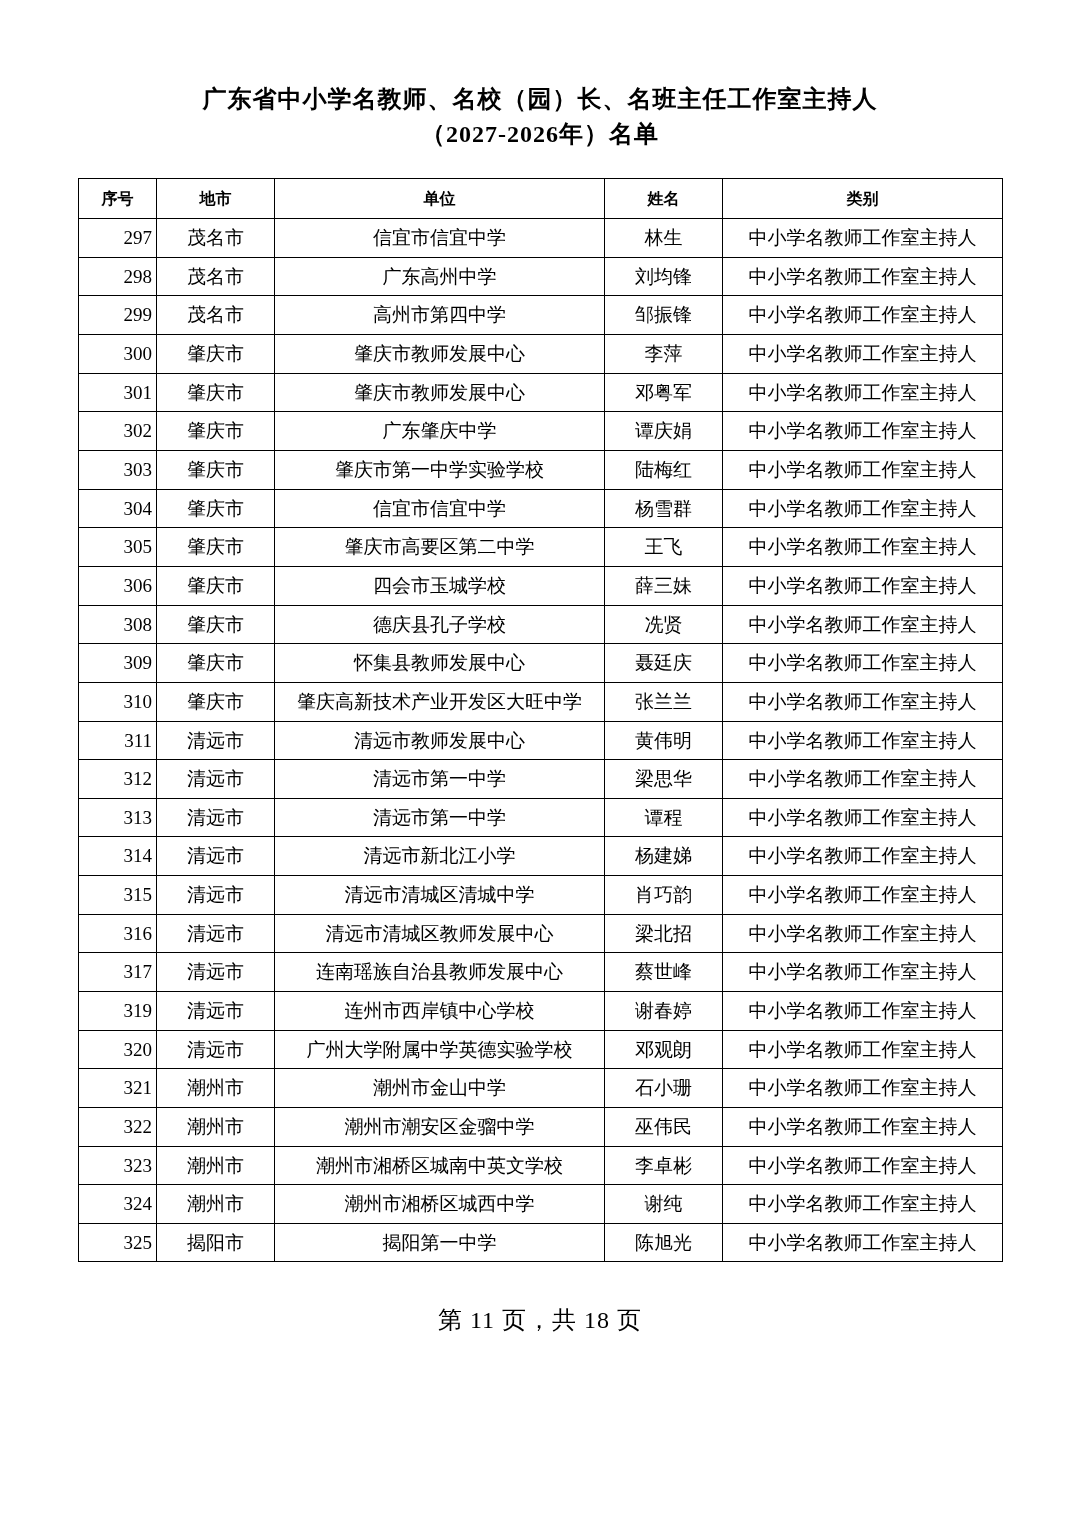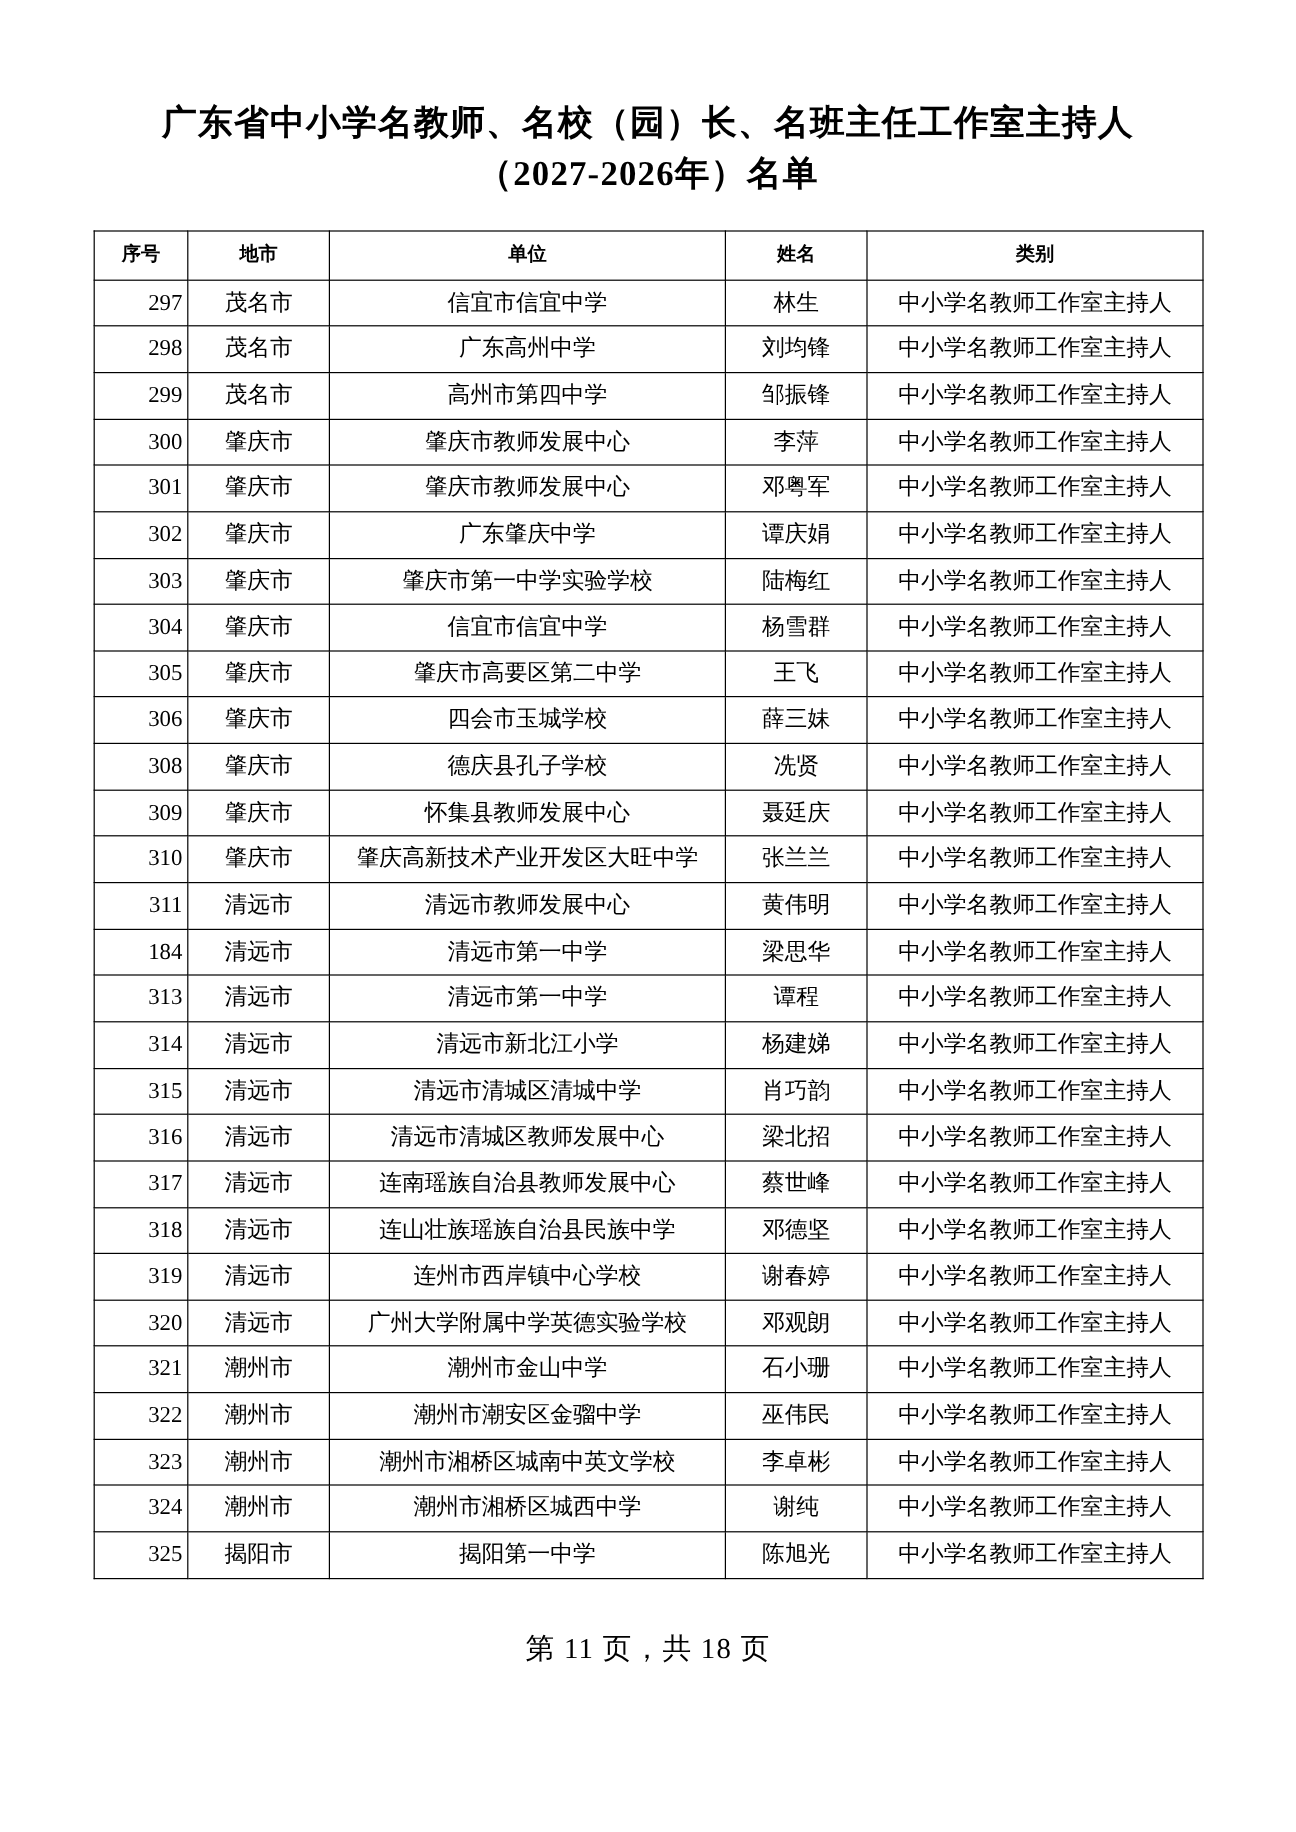--- a/index.html
+++ b/index.html
@@ -18,21 +18,21 @@
     min-height: 1527px;
     box-sizing: border-box;
     padding: 72px 78px 40px 78px;
     position: relative;
     background: #ffffff;
   }
   .doc-title {
     text-align: center;
     font-family: "Liberation Serif", "DejaVu Serif", serif;
     font-weight: bold;
-    font-size: 29px;
+    font-size: 24px;
     line-height: 1.45;
     letter-spacing: 1px;
     margin: 10px 0 0 0;
   }
   .doc-title .line2 {
     display: block;
   }
   .table-wrap {
     margin-top: 26px;
   }
@@ -195,21 +195,21 @@
             <td>中小学名教师工作室主持人</td>
           </tr>
           <tr>
             <td class="num">311</td>
             <td>清远市</td>
             <td>清远市教师发展中心</td>
             <td>黄伟明</td>
             <td>中小学名教师工作室主持人</td>
           </tr>
           <tr>
-            <td class="num">184</td>
+            <td class="num">312</td>
             <td>清远市</td>
             <td>清远市第一中学</td>
             <td>梁思华</td>
             <td>中小学名教师工作室主持人</td>
           </tr>
           <tr>
             <td class="num">313</td>
             <td>清远市</td>
             <td>清远市第一中学</td>
             <td>谭程</td>
@@ -234,27 +234,20 @@
             <td>清远市</td>
             <td>清远市清城区教师发展中心</td>
             <td>梁北招</td>
             <td>中小学名教师工作室主持人</td>
           </tr>
           <tr>
             <td class="num">317</td>
             <td>清远市</td>
             <td>连南瑶族自治县教师发展中心</td>
             <td>蔡世峰</td>
-            <td>中小学名教师工作室主持人</td>
-          </tr>
-          <tr>
-            <td class="num">318</td>
-            <td>清远市</td>
-            <td>连山壮族瑶族自治县民族中学</td>
-            <td>邓德坚</td>
             <td>中小学名教师工作室主持人</td>
           </tr>
           <tr>
             <td class="num">319</td>
             <td>清远市</td>
             <td>连州市西岸镇中心学校</td>
             <td>谢春婷</td>
             <td>中小学名教师工作室主持人</td>
           </tr>
           <tr>

